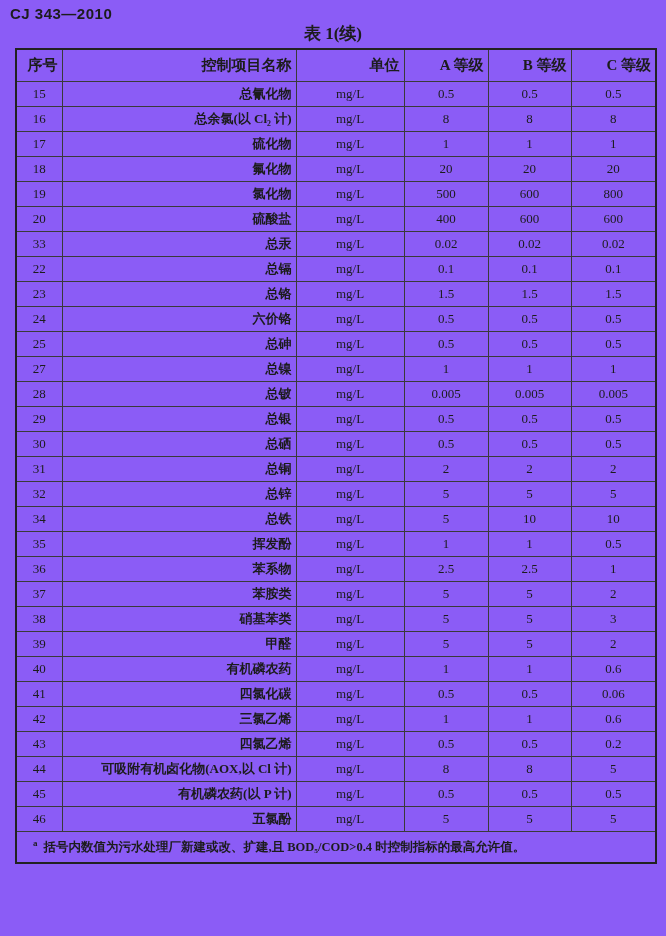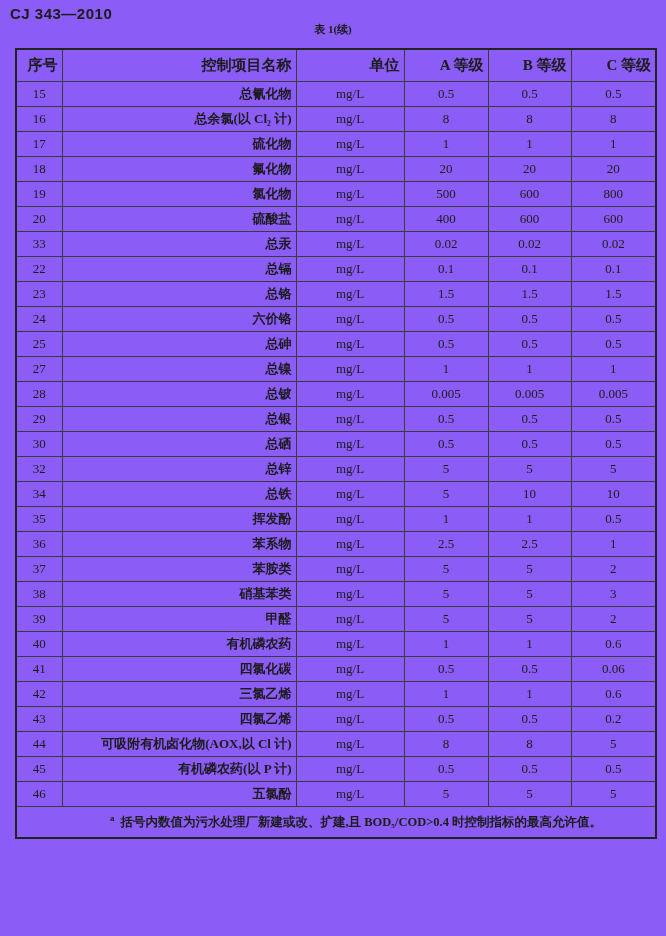--- a/index.html
+++ b/index.html
@@ -26,21 +26,21 @@
     font-weight: bold;
     letter-spacing: 0.5px;
     font-family: "Liberation Sans", "DejaVu Sans", sans-serif;
   }
   .table-title {
     position: absolute;
     top: 22px;
     left: 0;
     width: 100%;
     text-align: center;
-    font-size: 11px;
+    font-size: 17px;
     font-weight: bold;
   }
   table.std-table {
     position: absolute;
     top: 48px;
     left: 15px;
     width: 640px;
     border-collapse: collapse;
     table-layout: fixed;
     border: 2.5px solid #222;
@@ -69,22 +69,22 @@
   td.c-name {
     text-align: right;
     padding-left: 11px;
     font-weight: bold;
   }
   td.c-unit, td.c-val {
     text-align: center;
   }
   tr.footnote-row td {
     height: 30px;
-    text-align: center;
-    padding-left: 44px;
+    text-align: left;
+    padding-left: 16px;
     font-size: 12.5px;
     font-weight: bold;
     white-space: normal;
   }
   tr.footnote-row sup {
     font-size: 9px;
     margin-right: 6px;
     font-weight: bold;
   }
 </style>
@@ -230,20 +230,28 @@
   </tr>
         <tr>
     <td class="c-no">30</td>
     <td class="c-name">总硒</td>
     <td class="c-unit">mg/L</td>
     <td class="c-val">0.5</td>
     <td class="c-val">0.5</td>
     <td class="c-val">0.5</td>
   </tr>
         <tr>
+    <td class="c-no">31</td>
+    <td class="c-name">总铜</td>
+    <td class="c-unit">mg/L</td>
+    <td class="c-val">2</td>
+    <td class="c-val">2</td>
+    <td class="c-val">2</td>
+  </tr>
+        <tr>
     <td class="c-no">32</td>
     <td class="c-name">总锌</td>
     <td class="c-unit">mg/L</td>
     <td class="c-val">5</td>
     <td class="c-val">5</td>
     <td class="c-val">5</td>
   </tr>
         <tr>
     <td class="c-no">34</td>
     <td class="c-name">总铁</td>

